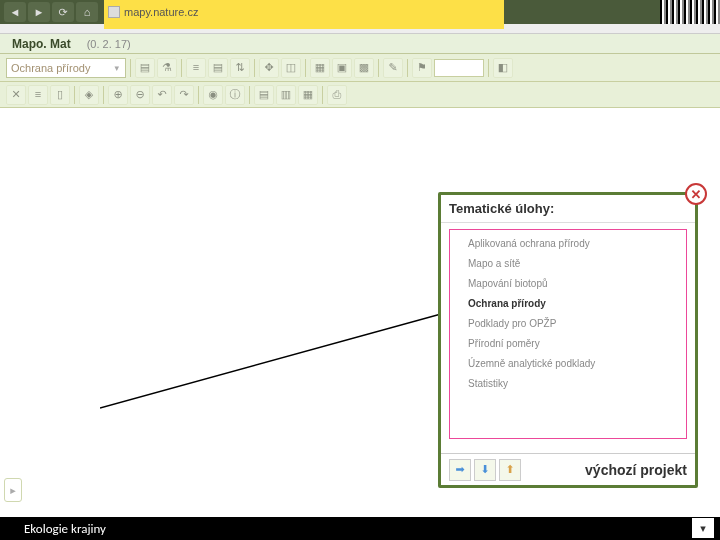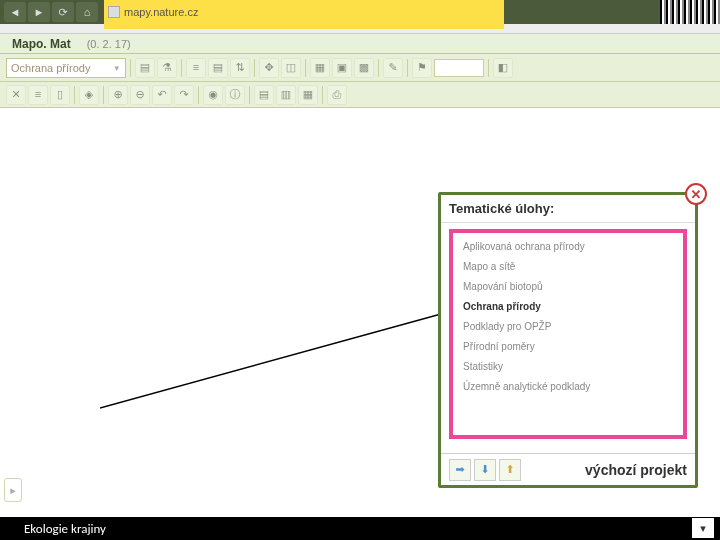--- a/index.html
+++ b/index.html
@@ -27,21 +27,21 @@
   .tb-sep { width: 1px; height: 18px; background: #c8cfa0; margin: 0 2px; }
   .tb-input { width: 50px; height: 18px; background: #fff; border: 1px solid #c8cfa0; }
 
   .map-area { position: absolute; top: 108px; left: 0; right: 0; bottom: 23px; background: #fff; }
 
   .expand-tab { position: absolute; left: 4px; top: 370px; width: 18px; height: 24px; background: #fff; border: 1px solid #d0d8b0; border-radius: 3px; display: flex; align-items: center; justify-content: center; color: #aaa; cursor: pointer; font-size: 11px; }
 
   .dialog { position: absolute; top: 192px; left: 438px; width: 260px; height: 296px; background: #fff; border: 3px solid #5b7c35; border-radius: 2px; }
   .dialog-close { position: absolute; top: -12px; right: -12px; width: 22px; height: 22px; background: #fff; border: 2px solid #c83838; border-radius: 50%; display: flex; align-items: center; justify-content: center; color: #c83838; font-weight: bold; cursor: pointer; font-size: 13px; }
   .dialog-header { padding: 6px 8px; font-weight: bold; color: #333; font-size: 13px; border-bottom: 1px solid #ddd; }
-  .dialog-list { margin: 6px 8px; border: 4px solid #ec4899; height: 210px; padding: 4px 4px; overflow: hidden; }
+  .dialog-list { margin: 6px 8px; border: 1px solid #ec4899; height: 210px; padding: 4px 12px; overflow: hidden; }
   .list-item { padding: 2px 6px; font-size: 10px; color: #888; cursor: pointer; line-height: 1.6; }
   .list-item.selected { color: #333; font-weight: bold; }
   .dialog-footer { position: absolute; bottom: 0; left: 0; right: 0; height: 32px; border-top: 1px solid #ccc; display: flex; align-items: center; padding: 0 8px; }
   .footer-btn { width: 22px; height: 22px; border: 1px solid #ccc; background: #f4f8ea; margin-right: 3px; display: flex; align-items: center; justify-content: center; cursor: pointer; font-size: 13px; }
   .footer-link { margin-left: auto; color: #333; font-size: 14px; cursor: pointer; font-weight: bold; text-align: center; }
 
   .arrow-svg { position: absolute; top: 200px; left: 100px; width: 390px; height: 220px; pointer-events: none; }
 
   .bottom-bar { position: absolute; bottom: 0; left: 0; right: 0; height: 23px; background: #000; color: #fff; display: flex; align-items: center; padding: 0 24px; font-size: 13px; font-family: Calibri, sans-serif; }
   .bottom-right { position: absolute; right: 6px; bottom: 2px; width: 22px; height: 20px; background: #fff; display: flex; align-items: center; justify-content: center; color: #333; font-size: 11px; }
@@ -202,22 +202,22 @@
     <span>✕</span>
   </div>
   <div class="dialog-header">Tematické úlohy:</div>
   <div class="dialog-list">
     <div class="list-item">Aplikovaná ochrana přírody</div>
     <div class="list-item">Mapo a sítě</div>
     <div class="list-item">Mapování biotopů</div>
     <div class="list-item selected">Ochrana přírody</div>
     <div class="list-item">Podklady pro OPŽP</div>
     <div class="list-item">Přírodní poměry</div>
+    <div class="list-item">Územně analytické podklady</div>
     <div class="list-item">Statistiky</div>
-    <div class="list-item">Územně analytické podklady</div>
   </div>
   <div class="dialog-footer">
     <div class="footer-btn">
         <span class="ico" style="color:#4a90d9">➡</span>
       </div>
     <div class="footer-btn">
         <span class="ico" style="color:#4a90d9">⬇</span>
       </div>
     <div class="footer-btn">
         <span class="ico" style="color:#d9a24a">⬆</span>

